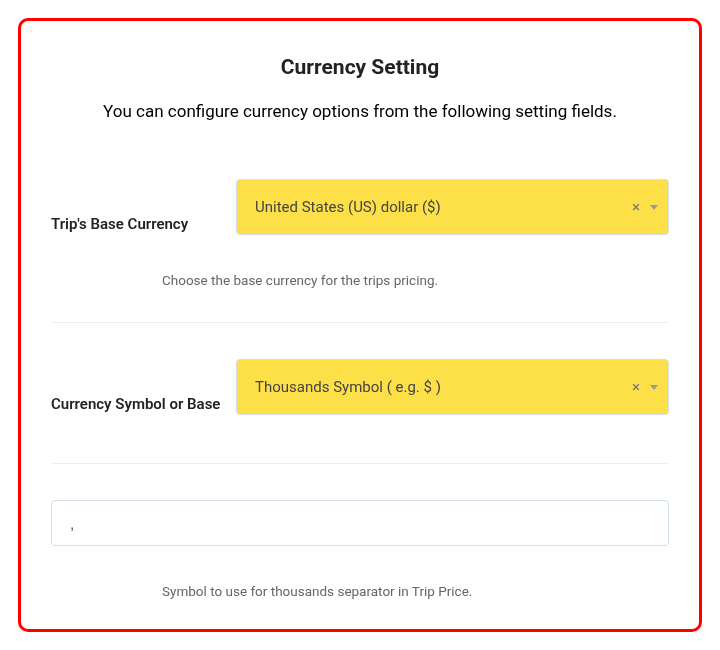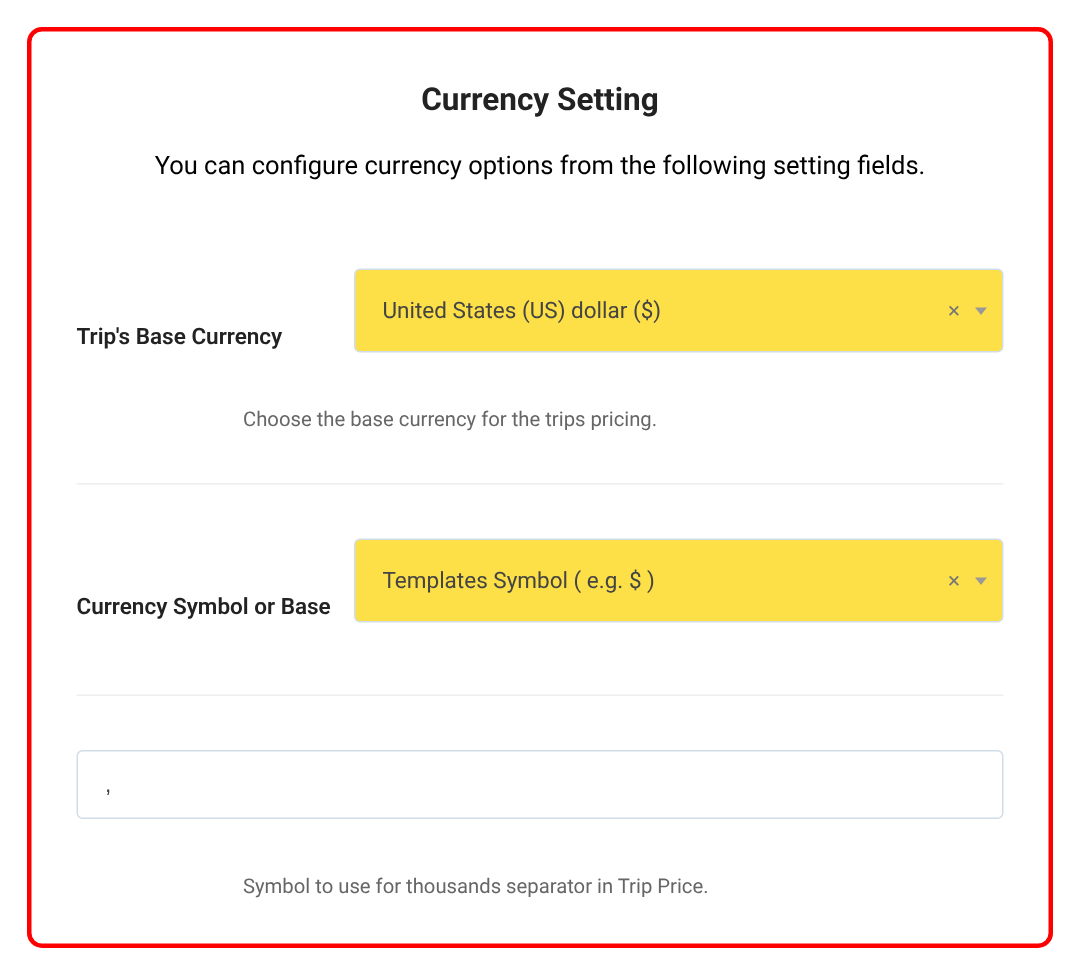--- a/index.html
+++ b/index.html
@@ -127,21 +127,21 @@
   <div class="help-wrapper">
     <p class="field-help">Choose the base currency for the trips pricing.</p>
   </div>
 
   <hr class="divider">
 
   <div class="field-row">
     <div class="field-label">Currency Symbol or Base</div>
     <div class="field-control">
       <div class="select-box">
-        <span class="select-value">Templates Symbol ( e.g. $ )</span>
+        <span class="select-value">Thousands Symbol ( e.g. $ )</span>
         <span class="select-clear">×</span>
         <span class="select-arrow"></span>
       </div>
     </div>
   </div>
 
   <hr class="divider">
 
   <div class="field-row">
     <div class="field-control">

